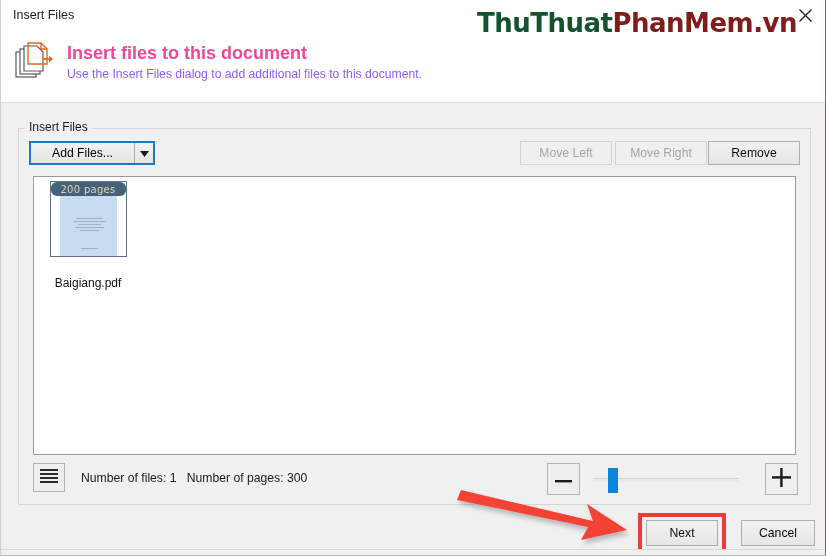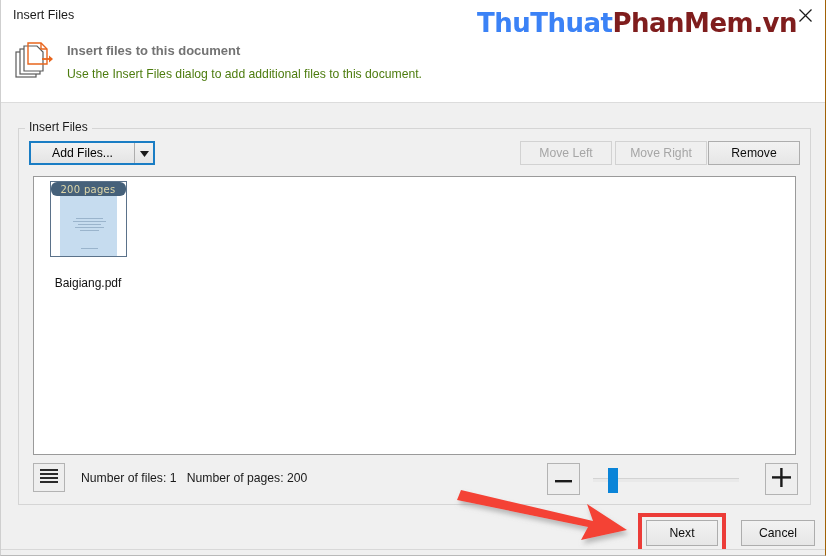--- a/index.html
+++ b/index.html
@@ -57,41 +57,41 @@
   #watermark {
     position: absolute;
     right: 28px; top: 8px;
     font-family: "DejaVu Sans", sans-serif;
     font-size: 26px;
     font-weight: bold;
     letter-spacing: -0.5px;
     white-space: nowrap;
     user-select: none;
   }
-  #watermark .wm-a { color: #3b82f6; margin-top: 8px; }
+  #watermark .wm-a { color: #14532d; margin-top: 8px; }
   #watermark .wm-b { color: #7f1d1d; }
 
   
   #header-icon {
     position: absolute;
     left: 14px; top: 42px;
     width: 40px; height: 38px;
   }
   #header-heading {
     position: absolute;
     left: 66px; top: 43px;
-    font-size: 13px;
+    font-size: 18px;
     font-weight: bold;
-    color: #737373;
+    color: #ec4899;
   }
   #header-sub {
     position: absolute;
     left: 66px; top: 67px;
     font-size: 12.2px;
-    color: #4d7c0f;
+    color: #8b5cf6;
   }
 
   
   #groupbox {
     position: absolute;
     left: 17px; top: 128px;
     width: 793px; height: 377px;
     border: 1px solid #d5d5d5;
     box-sizing: border-box;
   }
@@ -382,21 +382,21 @@
   <div id="list-view-btn">
     <span>
       <svg width="18" height="14" viewBox="0 0 18 14">
         <rect x="0" y="0" width="18" height="2" fill="#2a2a2a"></rect>
         <rect x="0" y="4" width="18" height="2" fill="#2a2a2a"></rect>
         <rect x="0" y="8" width="18" height="2" fill="#2a2a2a"></rect>
         <rect x="0" y="12" width="18" height="2" fill="#2a2a2a"></rect>
       </svg>
     </span>
   </div>
-  <div id="status-text">Number of files: 1   Number of pages: 200</div>
+  <div id="status-text">Number of files: 1   Number of pages: 300</div>
 
   <div id="zoom-minus">
     <span>
       <svg width="17" height="3" viewBox="0 0 17 3">
           <rect x="0" y="0" width="17" height="2.4" fill="#1a1a1a"></rect>
         </svg>
     </span>
   </div>
 
   <div id="zoom-slider">

